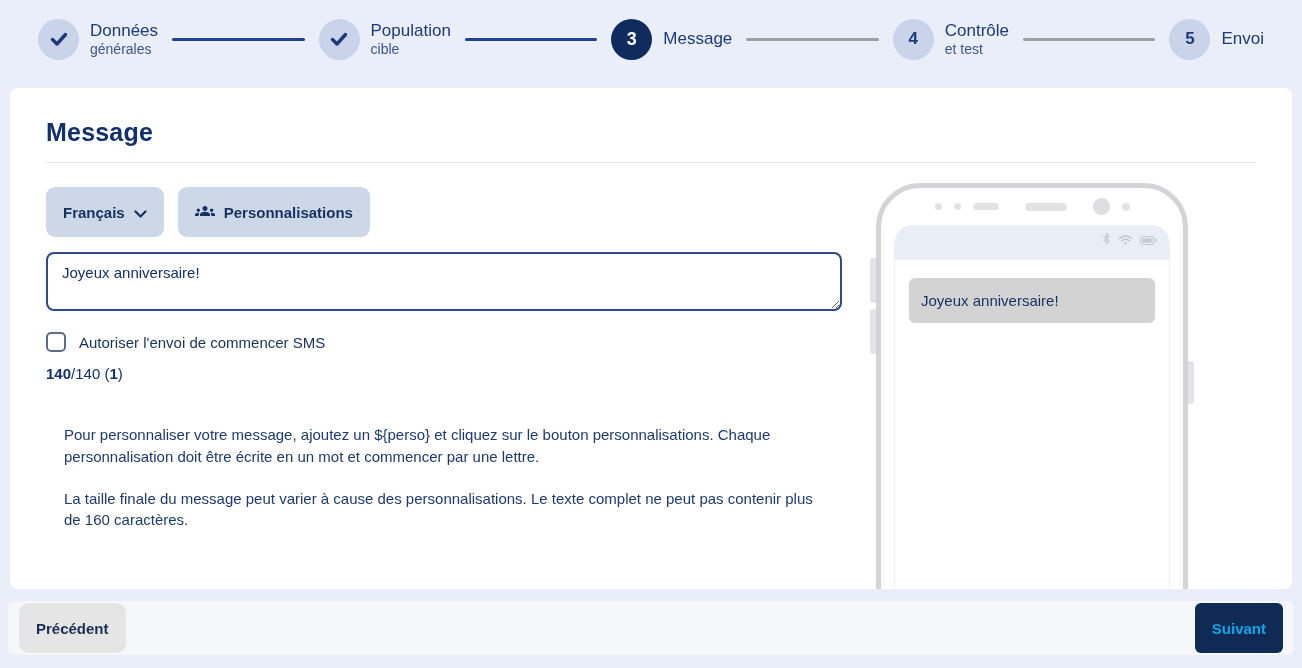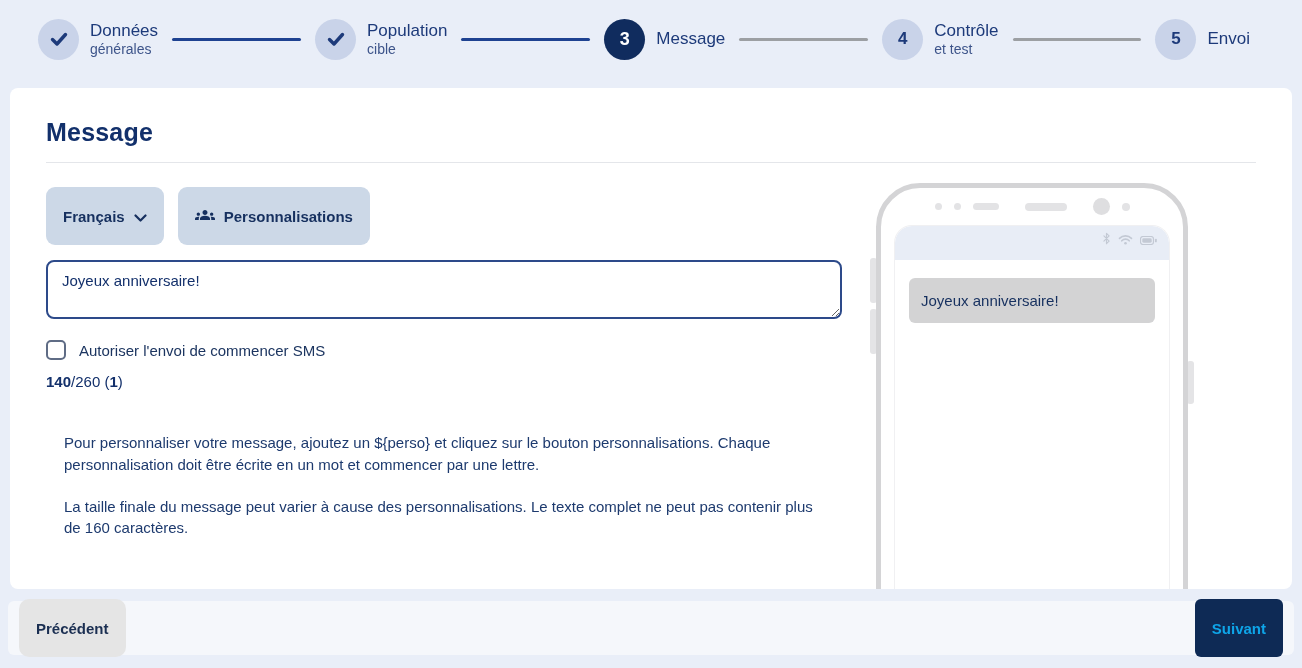--- a/index.html
+++ b/index.html
@@ -4,21 +4,21 @@
 <style>
   * { box-sizing: border-box; margin: 0; padding: 0; }
   html, body { width: 1302px; height: 668px; overflow: hidden; }
   body {
     background: #e9eef8;
     font-family: "Liberation Sans", "DejaVu Sans", sans-serif;
     color: #13306b;
   }
 
   
-  .stepper { display: flex; align-items: center; height: 88px; padding: 0 52px 10px 38px; gap: 14px; }
+  .stepper { display: flex; align-items: center; height: 88px; padding: 0 38px 10px 38px; gap: 14px; }
   .step { display: flex; align-items: center; gap: 11px; flex: 0 0 auto; cursor: pointer; }
   .step-circle {
     width: 41px; height: 41px; border-radius: 50%;
     display: flex; align-items: center; justify-content: center;
     background: #c9d3e9; color: #1d3a7a; font-weight: bold; font-size: 17px;
     flex: 0 0 auto;
   }
   .step-circle.active { background: #102c5e; color: #ffffff; font-size: 18px; }
   .step-label { display: flex; flex-direction: column; justify-content: center; }
   .step-label .l1 { font-size: 17px; color: #1d3a7a; line-height: 1.2; }
@@ -31,21 +31,21 @@
   .card {
     position: relative; margin: 0 10px; height: 501px;
     background: #ffffff; border-radius: 8px; overflow: hidden;
   }
   .page-title { margin: 30px 0 0 36px; font-size: 25px; font-weight: 800; color: #12306b; letter-spacing: .2px; }
   .divider { margin: 15px 36px 0 36px; border: none; border-top: 1px solid #e4e6ea; }
 
   .toolbar { display: flex; align-items: center; gap: 14px; margin: 24px 0 0 36px; }
   .btn {
     display: inline-flex; align-items: center; gap: 9px;
-    border: none; border-radius: 9px; padding: 0 17px; height: 58px;
+    border: none; border-radius: 9px; padding: 0 17px; height: 50px;
     font-family: inherit; font-size: 15px; font-weight: 600;
     background: #ccd8e7; color: #16305f; cursor: pointer;
   }
   .btn.primary-navy { background: #1d3e82; color: #ffffff; }
   .aio-wrap { position: relative; display: inline-block; margin-left: 4px; padding-top: 6px; }
   .aio-wrap .aio-text { font-weight: 700; font-size: 15px; letter-spacing: .5px; }
   .aio-wrap svg { position: absolute; top: -5px; left: -7px; }
 
   
   .message-box {
@@ -188,21 +188,21 @@
   </div>
 
   <textarea class="message-box" spellcheck="false" style="">Joyeux anniversaire!</textarea>
 
   <div class="checkbox-row">
     <span class="checkbox"></span>
     <span class="checkbox-label">Autoriser l'envoi de commencer SMS</span>
   </div>
 
   <div class="counter">
-    <b>140</b><span>/260 (</span><b>1</b><span>)</span>
+    <b>140</b><span>/140 (</span><b>1</b><span>)</span>
   </div>
 
   <div class="help">
     <p>Pour personnaliser votre message, ajoutez un ${perso} et cliquez sur le bouton personnalisations. Chaque personnalisation doit être écrite en un mot et commencer par une lettre.</p>
     <p>La taille finale du message peut varier à cause des personnalisations. Le texte complet ne peut pas contenir plus de 160 caractères.</p>
   </div>
 
   <div class="side-btn vol1"></div>
   <div class="side-btn vol2"></div>
   <div class="side-btn power"></div>

